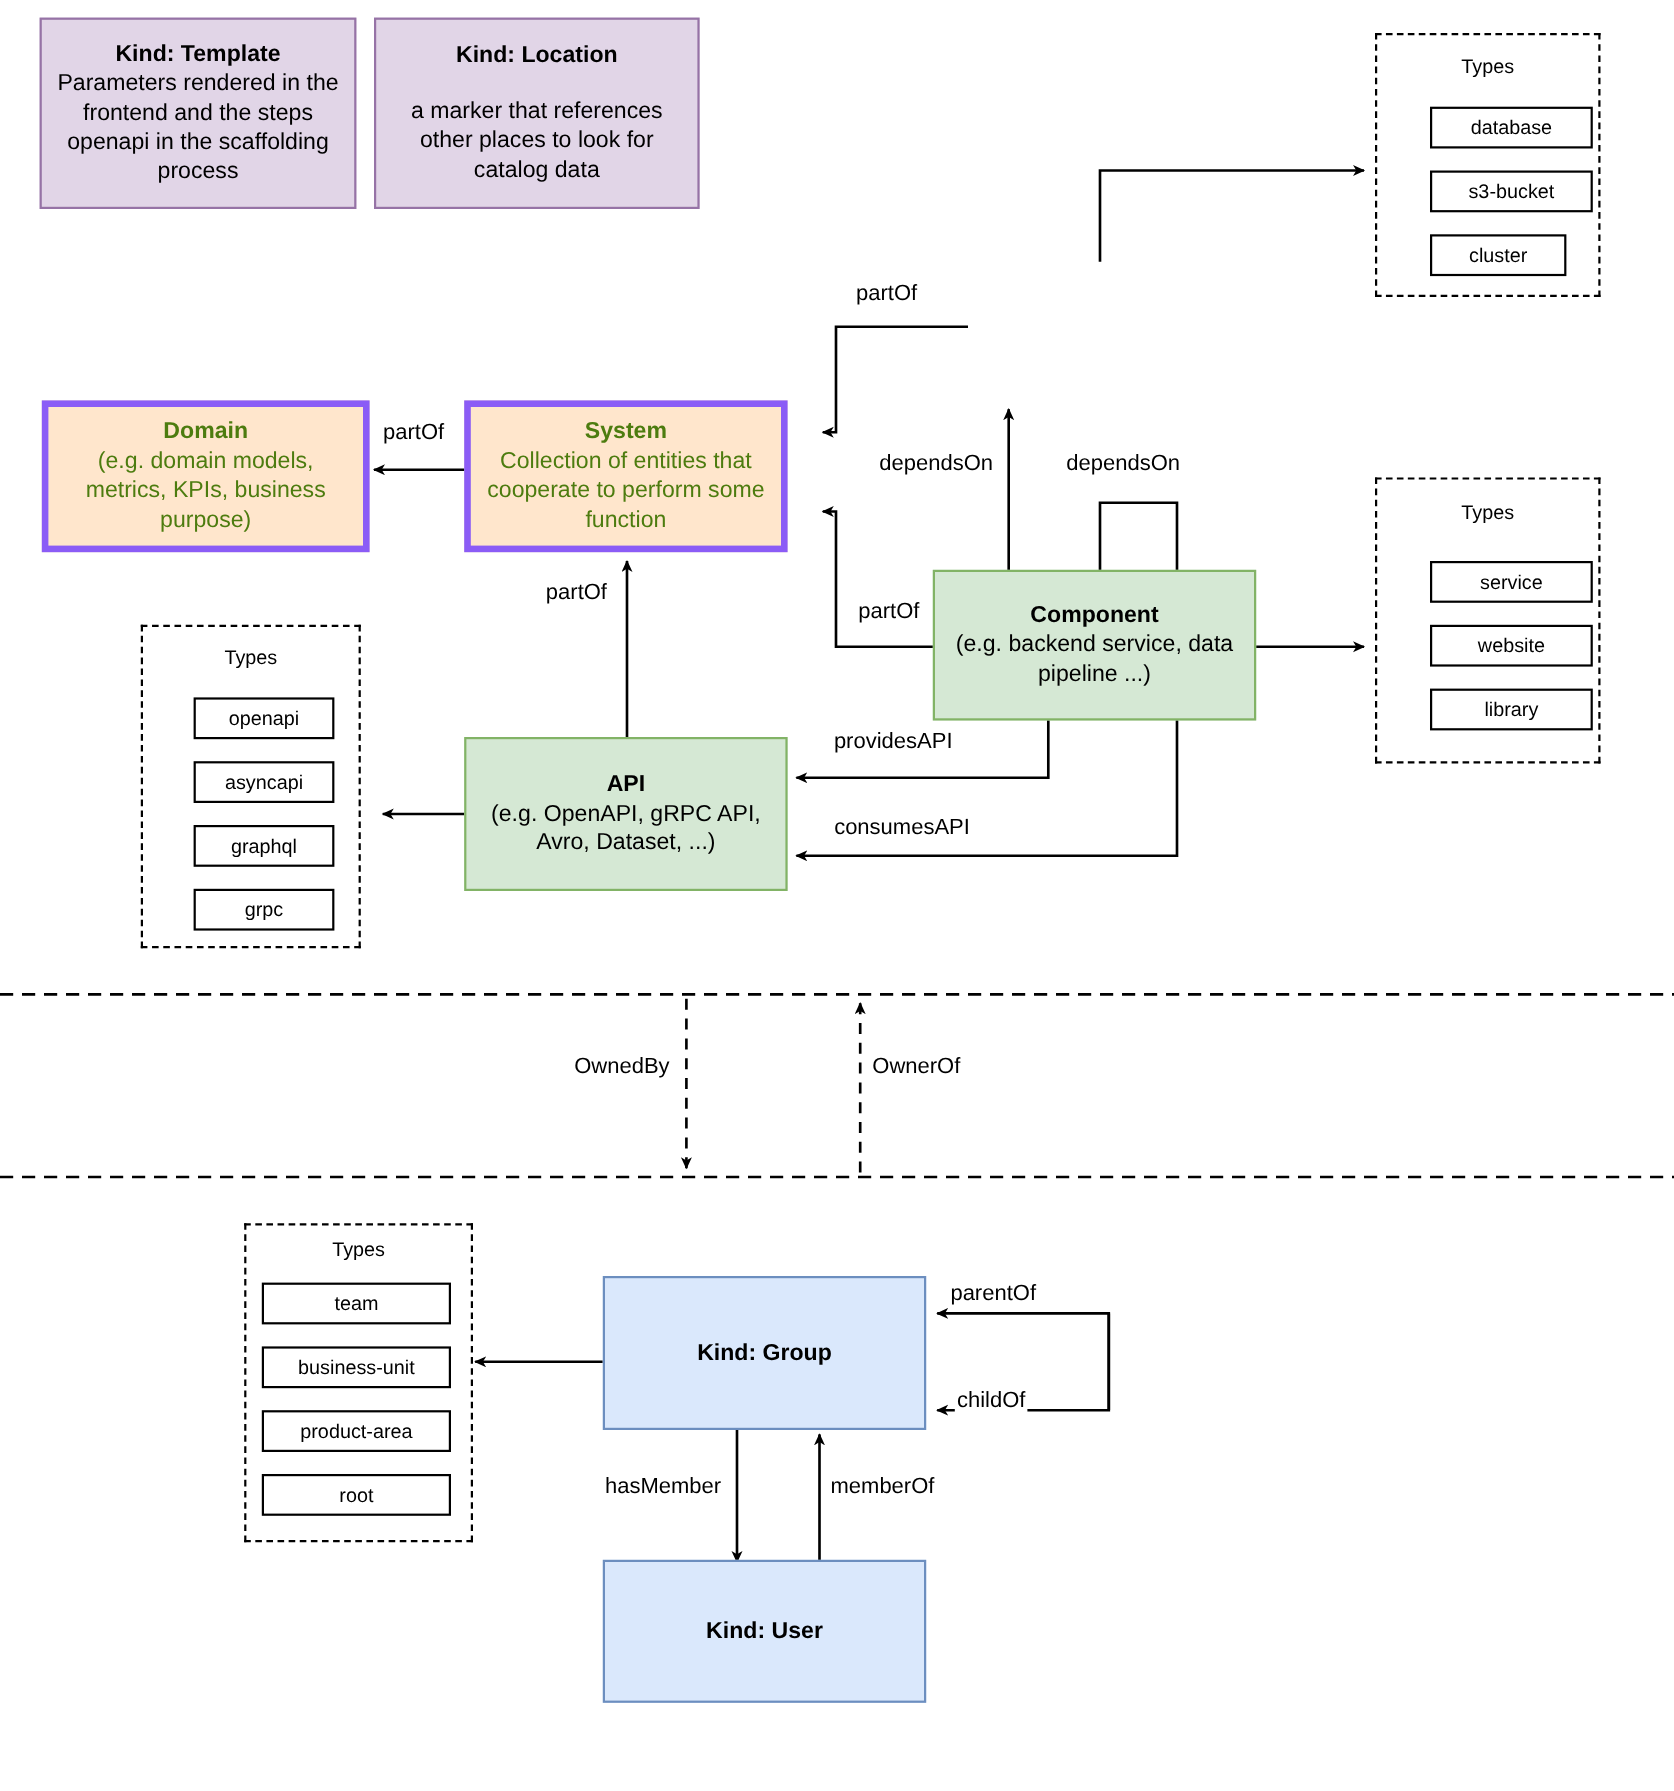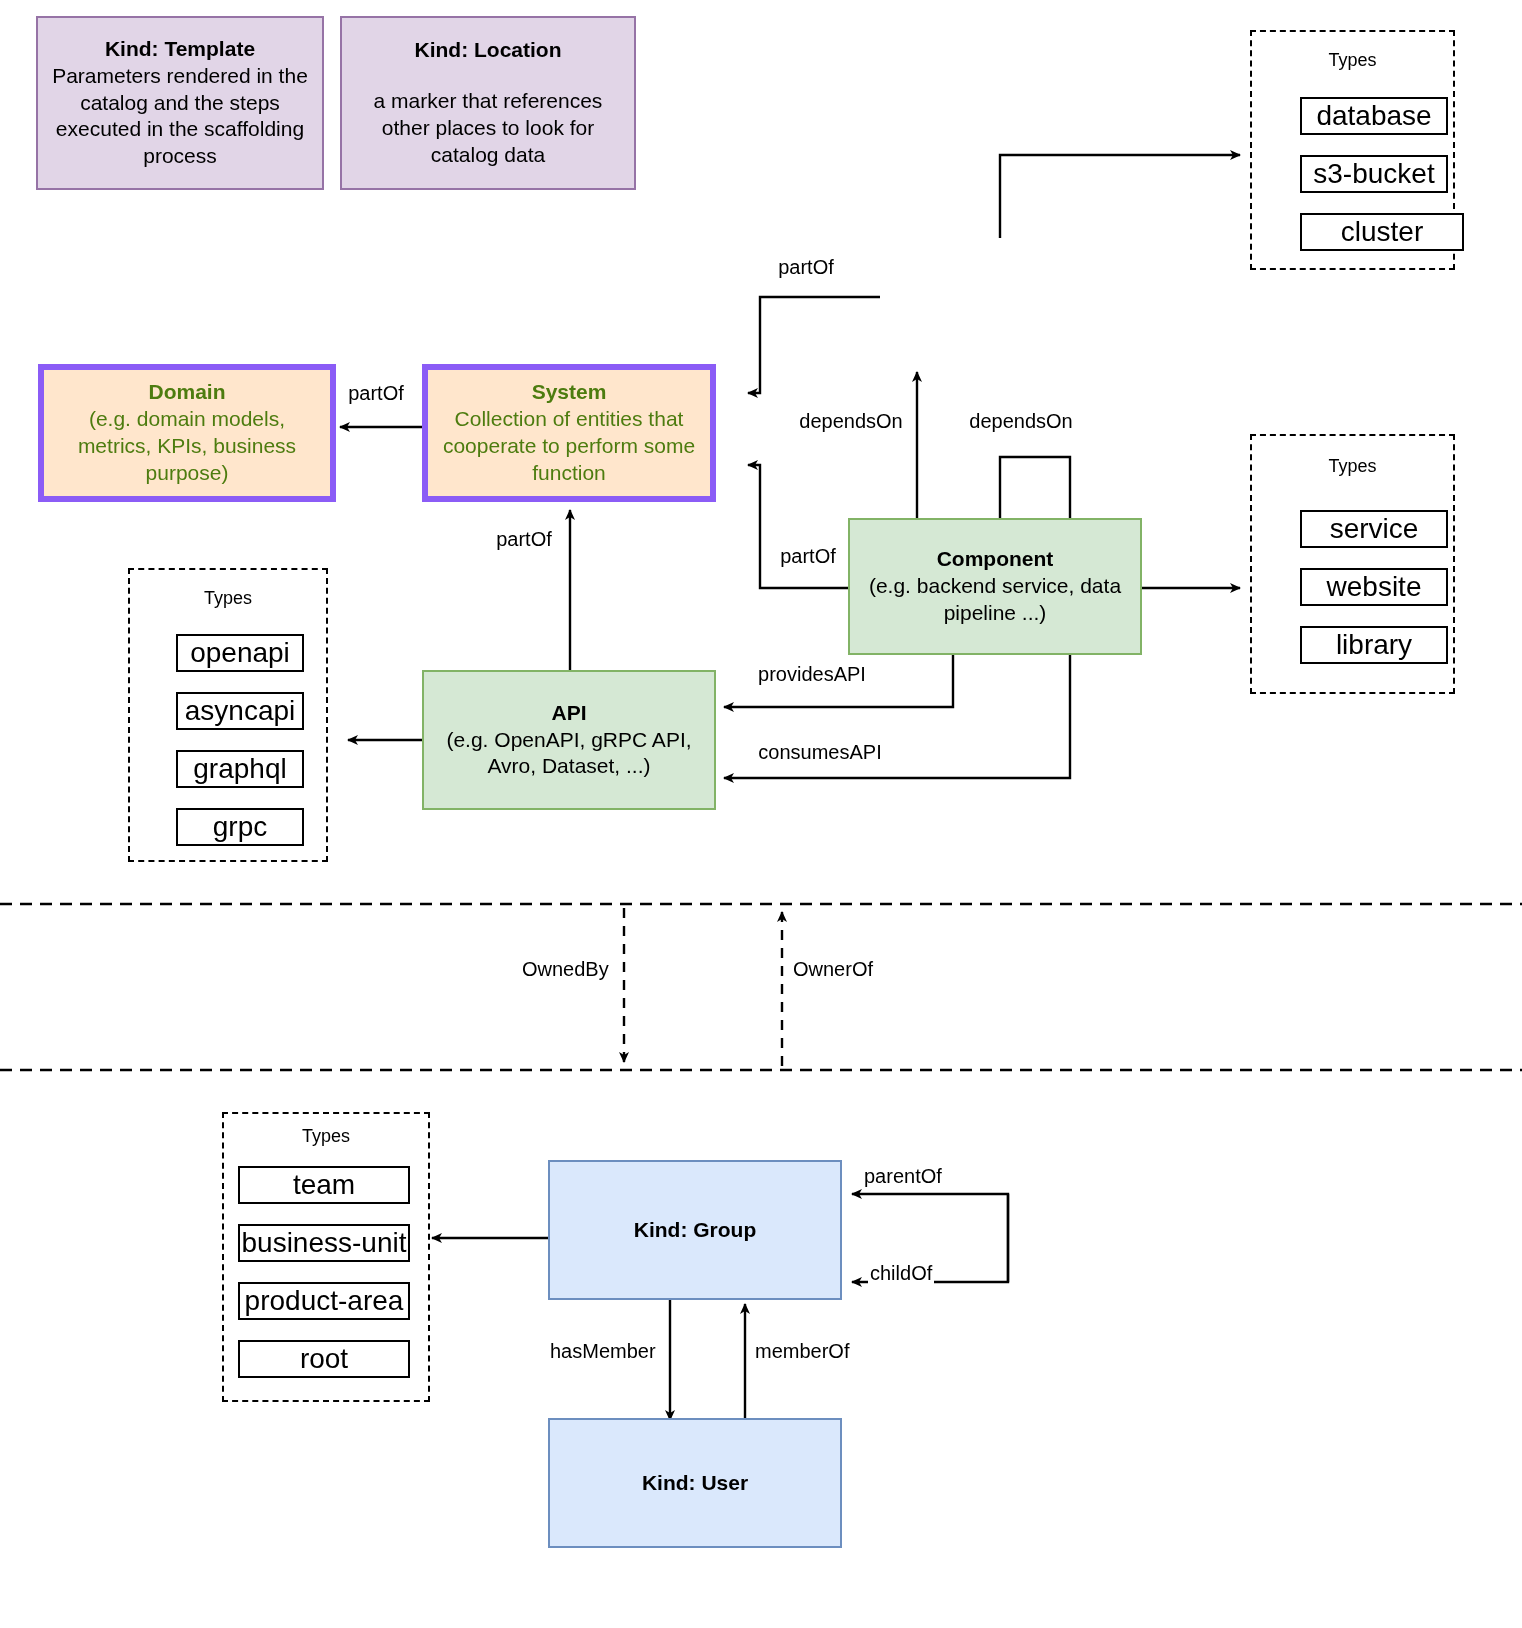--- a/index.html
+++ b/index.html
@@ -13,21 +13,21 @@
   .node .desc{font-weight:normal;}
 
   .n-purple{background:#e1d5e7;border:2px solid #9673a6;color:#000;font-size:21px;}
   .n-orange{background:#ffe6cc;border:6px solid #8b5cf6;color:#4d7c0f;font-size:21px;}
   .n-green {background:#d5e8d4;border:2px solid #82b366;color:#000;font-size:21px;}
   .n-blue  {background:#dae8fc;border:2px solid #6c8ebf;color:#000;font-size:21px;}
 
   .typebox{position:absolute;box-sizing:border-box;border:2px dashed #000;background:transparent;}
   .typebox .tb-title{position:absolute;left:0;right:0;text-align:center;font-size:18px;color:#000;}
   .chip{position:absolute;box-sizing:border-box;border:2px solid #000;background:#ffffff;
-        display:flex;align-items:center;justify-content:center;font-size:28px;color:#000;}
+        display:flex;align-items:center;justify-content:center;font-size:18px;color:#000;}
 
   .edge-label{position:absolute;font-size:20px;color:#000;white-space:nowrap;
               background:#fff;padding:0 2px;}
   .el-c{transform:translateX(-50%);}
 </style>
 </head>
 <body>
 
 <div id="stage">
 
@@ -74,21 +74,21 @@
       <path d="M1008,1194 L1008,1282 L852,1282" marker-end="url(#ah)"></path>
 
       <path d="M670,1300 L670,1420" marker-end="url(#ah)"></path>
 
       <path d="M745,1424 L745,1304" marker-end="url(#ah)"></path>
     </g>
   </svg>
 
   <div class="node n-purple" style="left:36px;top:16px;width:288px;height:174px;padding:6px 10px;">
     <div class="title">Kind: Template</div>
-    <div class="desc">Parameters rendered in the catalog and the steps executed in  the scaffolding process</div>
+    <div class="desc">Parameters rendered in the frontend and the steps openapi in  the scaffolding process</div>
   </div>
 
   <div class="node n-purple" style="left:340px;top:16px;width:296px;height:174px;padding:6px 10px;gap:24px;">
     <div class="title">Kind: Location</div>
     <div class="desc">a marker that references other places to look for catalog data</div>
   </div>
 
   <div class="node n-orange" style="left:38px;top:364px;width:298px;height:138px;padding:4px 10px;">
     <div class="title">Domain</div>
     <div class="desc">(e.g.  domain models, metrics, KPIs, business purpose)</div>
@@ -115,21 +115,21 @@
   </div>
 
   <div class="node n-blue" style="left:548px;top:1418px;width:294px;height:130px;">
     <div class="title">Kind: User</div>
   </div>
 
   <div class="typebox" style="left:1250px;top:30px;width:205px;height:240px;">
     <div class="tb-title" style="top:18px;">Types</div>
     <div class="chip" style="left:48px;top:65px;width:148px;height:38px;">database</div>
     <div class="chip" style="left:48px;top:123px;width:148px;height:38px;">s3-bucket</div>
-    <div class="chip" style="left:48px;top:181px;width:164px;height:38px;">cluster</div>
+    <div class="chip" style="left:48px;top:181px;width:124px;height:38px;">cluster</div>
   </div>
 
   <div class="typebox" style="left:1250px;top:434px;width:205px;height:260px;">
     <div class="tb-title" style="top:20px;">Types</div>
     <div class="chip" style="left:48px;top:74px;width:148px;height:38px;">service</div>
     <div class="chip" style="left:48px;top:132px;width:148px;height:38px;">website</div>
     <div class="chip" style="left:48px;top:190px;width:148px;height:38px;">library</div>
   </div>
 
   <div class="typebox" style="left:128px;top:568px;width:200px;height:294px;">

